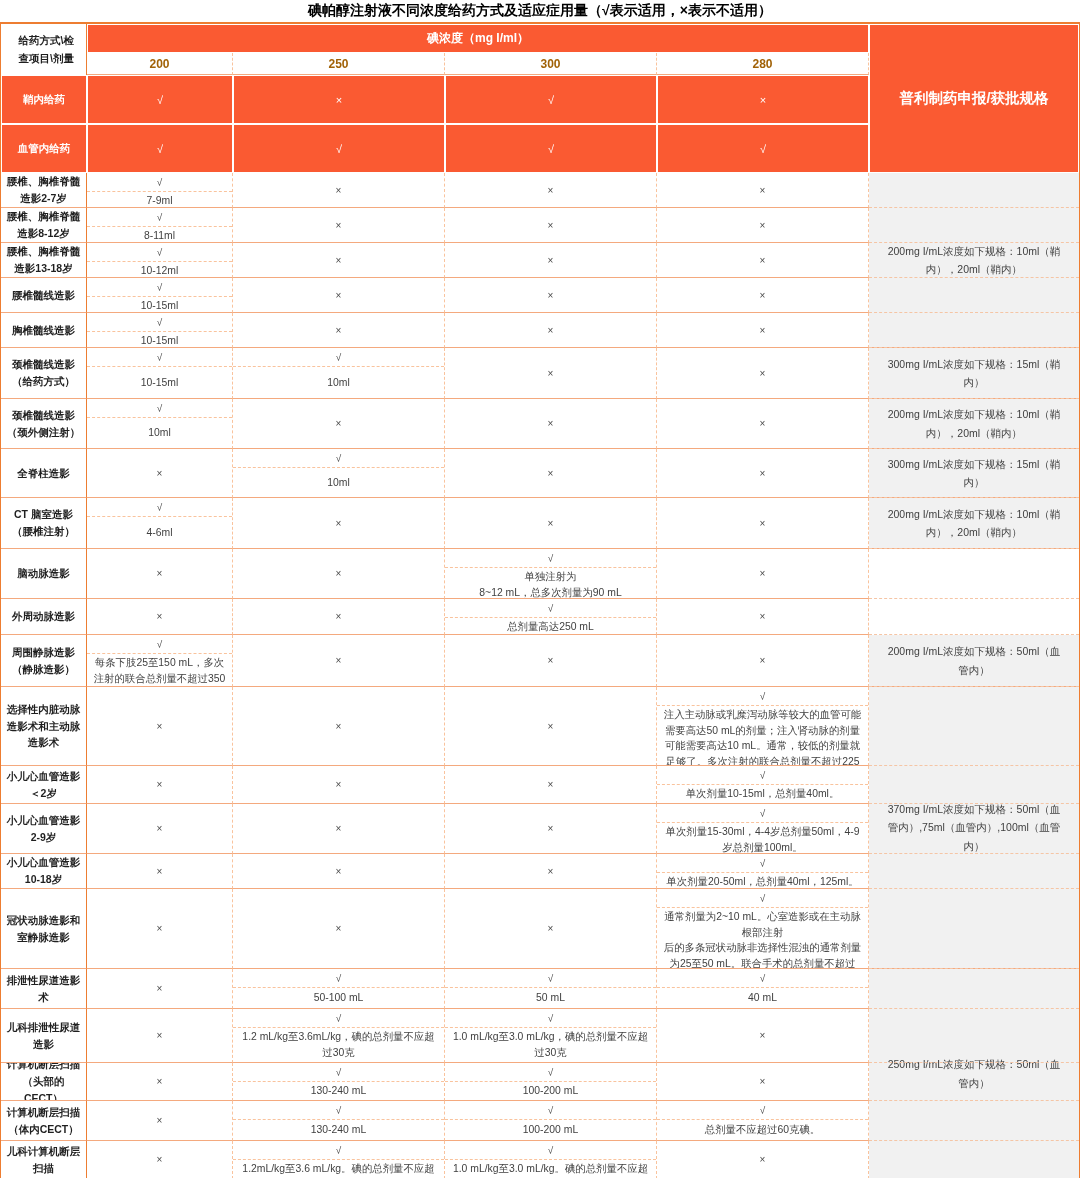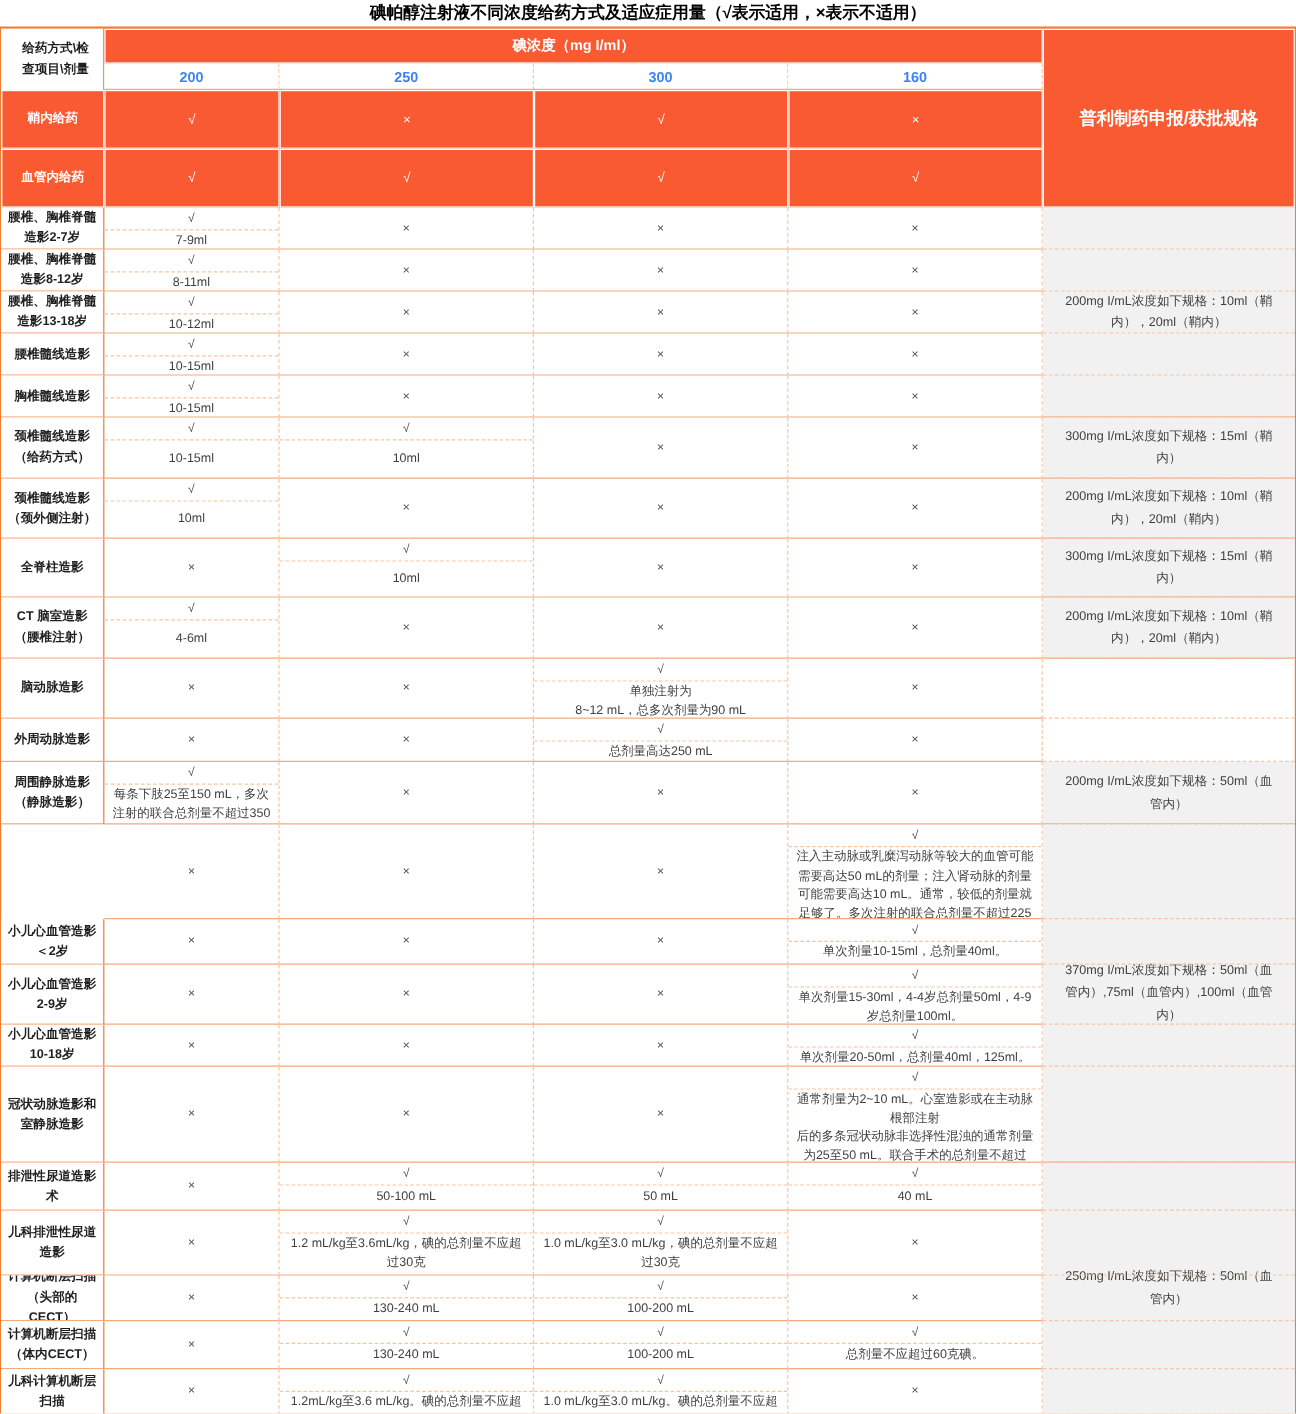--- a/index.html
+++ b/index.html
@@ -7,21 +7,21 @@
   .title{height:22px;display:flex;align-items:center;justify-content:center;font-weight:bold;font-size:14px;color:#000;}
   .grid{display:grid;width:1080px;box-sizing:border-box;border:1px solid #ed7d31;border-top-width:2px;border-bottom-width:2px;
         grid-template-columns:86px 146px 212px 212px 212px 1fr;}
   .cell{box-sizing:border-box;overflow:hidden;}
   .orange{background:#fa5a32;border:1px solid #fff;color:#fff;display:flex;align-items:center;justify-content:center;text-align:center;}
   .corner{grid-column:1;grid-row:1/3;background:#fff;display:flex;align-items:center;justify-content:center;text-align:right;
           font-weight:bold;font-size:10.5px;color:#1f1f1f;border-right:1px solid #ed7d31;padding:2px 12px;line-height:1.7;}
   .conc-header{grid-column:2/6;grid-row:1;font-weight:bold;font-size:12px;}
   .spec-header{grid-column:6;grid-row:1/5;font-weight:bold;font-size:14.5px;padding:0 8px;}
   .num{box-sizing:border-box;background:#fff;display:flex;align-items:center;justify-content:center;font-weight:bold;font-size:12px;
-       color:#3b82f6;border-right:1px dashed #f9c39d;border-bottom:1px solid #f4a97e;grid-row:2;}
+       color:#a16207;border-right:1px dashed #f9c39d;border-bottom:1px solid #f4a97e;grid-row:2;}
   .route-label{font-weight:bold;font-size:10.5px;line-height:1.6;}
   .route-mark{font-size:11px;}
   .label-cell{background:#fff;border-right:1px solid #ed7d31;border-bottom:1px solid #f4a97e;display:flex;align-items:center;
               justify-content:center;text-align:center;font-weight:bold;font-size:10.5px;color:#1f1f1f;padding:2px 3px;line-height:1.6;grid-column:1;}
   .conc-cell{border-right:1px dashed #f9c39d;border-bottom:1px solid #f4a97e;}
   .mark-only{display:flex;align-items:center;justify-content:center;font-size:10px;color:#4a4a4a;}
   .mv{display:flex;flex-direction:column;}
   .mv .mark{flex:0 0 18px;display:flex;align-items:center;justify-content:center;font-size:10px;color:#4a4a4a;border-bottom:1px dashed #f9c39d;}
   .mv .val{flex:1;display:flex;align-items:center;justify-content:center;text-align:center;font-size:10.4px;color:#3f3f3f;
            padding:1px 5px;line-height:1.5;white-space:pre-line;}
@@ -37,21 +37,21 @@
 <div class="title">碘帕醇注射液不同浓度给药方式及适应症用量（√表示适用，×表示不适用）</div>
 
 <div class="grid" id="grid" style="grid-template-rows: 29px 22px 49px 49px 35px 35px 35px 35px 35px 51px 50px 49px 51px 50px 36px 52px 79px 38px 50px 35px 80px 40px 54px 38px 40px 38px;">
   <div class="cell corner">给药方式\检查项目\剂量</div>
   <div class="cell orange spec-header">普利制药申报/获批规格</div>
   <div class="cell orange conc-header">碘浓度（mg I/ml）</div>
 
   <div class="cell num c2">200</div>
   <div class="cell num c3">250</div>
   <div class="cell num c4">300</div>
-  <div class="cell num c5">160</div>
+  <div class="cell num c5">280</div>
 
   <div class="cell orange route-label r3" style="grid-column:1">鞘内给药</div>
   <div class="cell orange route-mark r3 c2">√</div>
   <div class="cell orange route-mark r3 c3">×</div>
   <div class="cell orange route-mark r3 c4">√</div>
   <div class="cell orange route-mark r3 c5">×</div>
 
   <div class="cell orange route-label r4" style="grid-column:1">血管内给药</div>
   <div class="cell orange route-mark r4 c2">√</div>
   <div class="cell orange route-mark r4 c3">√</div>
@@ -150,20 +150,21 @@
     </div>
     <div class="cell conc-cell mark-only" style="grid-area: 15 / 5;">×</div>
     <div class="cell label-cell" style="grid-row: 16;">周围静脉造影（静脉造影）</div>
     <div class="cell conc-cell mv" style="grid-area: 16 / 2;">
       <div class="mark">√</div>
       <div class="val">每条下肢25至150 mL，多次注射的联合总剂量不超过350 mL。</div>
     </div>
     <div class="cell conc-cell mark-only" style="grid-area: 16 / 3;">×</div>
     <div class="cell conc-cell mark-only" style="grid-area: 16 / 4;">×</div>
     <div class="cell conc-cell mark-only" style="grid-area: 16 / 5;">×</div>
+    <div class="cell label-cell" style="grid-row: 17;">选择性内脏动脉造影术和主动脉造影术</div>
     <div class="cell conc-cell mark-only" style="grid-area: 17 / 2;">×</div>
     <div class="cell conc-cell mark-only" style="grid-area: 17 / 3;">×</div>
     <div class="cell conc-cell mark-only" style="grid-area: 17 / 4;">×</div>
     <div class="cell conc-cell mv" style="grid-area: 17 / 5;">
       <div class="mark">√</div>
       <div class="val">注入主动脉或乳糜泻动脉等较大的血管可能需要高达50 mL的剂量；注入肾动脉的剂量可能需要高达10 mL。通常，较低的剂量就足够了。多次注射的联合总剂量不超过225 mL。</div>
     </div>
     <div class="cell label-cell" style="grid-row: 18;">小儿心血管造影＜2岁</div>
     <div class="cell conc-cell mark-only" style="grid-area: 18 / 2;">×</div>
     <div class="cell conc-cell mark-only" style="grid-area: 18 / 3;">×</div>

